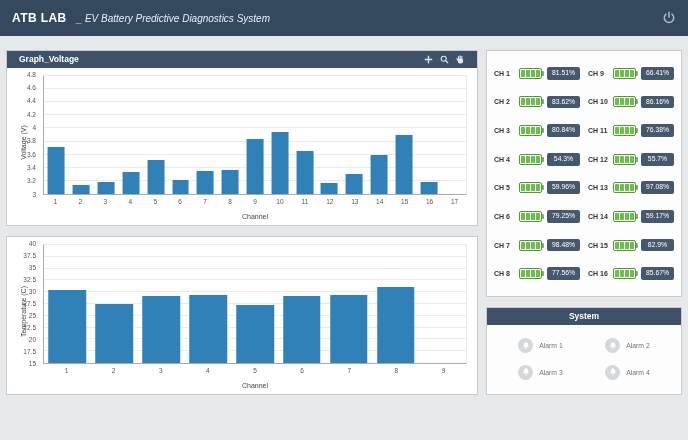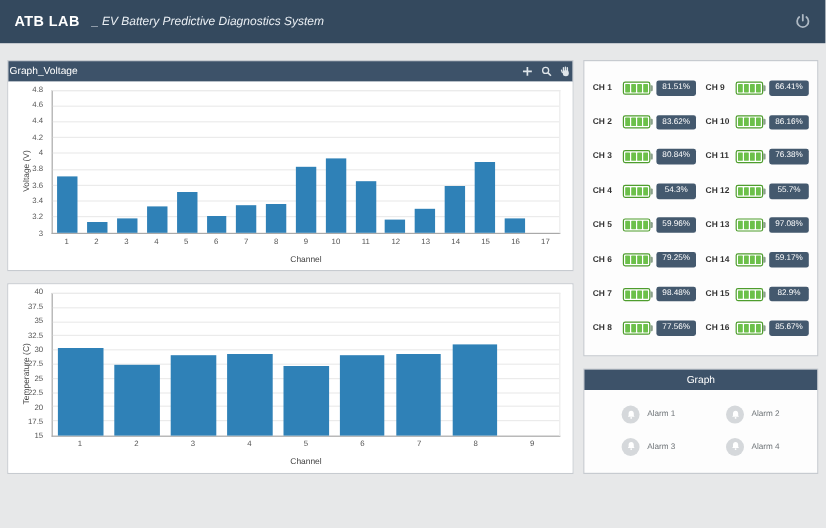--- a/index.html
+++ b/index.html
@@ -19,22 +19,22 @@
   .apptitle { font-size:10px; margin-left:10px; color:#e9eef3;font-style:italic; }
   .power-btn { margin-left:auto; display:flex; align-items:center; cursor:pointer; }
 
   
   .content { display:flex; gap:8px; padding:14px 6px 0 6px; }
   .left-col { width:472px; display:flex; flex-direction:column; gap:10px; }
   .right-col { flex:1; display:flex; flex-direction:column; gap:10px; }
 
   .panel { background:#fdfdfd; border:1px solid #c7cbd0; }
   .panel-header {
-    background:#3d5269; color:#fff; font-size:8.5px; font-weight:normal;
-    padding:4px 1px; display:flex; align-items:center; line-height:1;text-align:center;
+    background:#3d5269; color:#fff; font-size:8.5px; font-weight:bold;
+    padding:4px 12px; display:flex; align-items:center; line-height:1;text-align:center;
   }
   .panel-header.center { justify-content:center; }
   .toolbar { margin-left:auto; display:flex; gap:7px; align-items:center; }
   .tool { display:flex; align-items:center; cursor:pointer; }
 
   
   .chart-wrap { position:relative; height:157px; background:#fff; }
   .plot {
     position:absolute; left:36px; right:10px; top:7px; bottom:30px;
     border:1px solid #ececec;
@@ -434,21 +434,21 @@
               <i></i>
               <span class="nub"></span>
             </span>
             <span class="soc-badge">85.67%</span>
           </div>
         </div>
     </section>
 
     <section class="panel">
       <div class="panel-header center">
-        <span>Graph</span>
+        <span>System</span>
       </div>
       <div class="alarm-grid">
           <div class="alarm-item">
             <span class="alarm-circle">
               <svg width="10" height="10" viewBox="0 0 12 12">
                 <path d="M6 1.6 C4.4 1.6 3.4 2.8 3.4 4.4 V6.4 L2.6 7.6 H9.4 L8.6 6.4 V4.4 C8.6 2.8 7.6 1.6 6 1.6 Z" fill="#ffffff"></path>
                 <circle cx="6" cy="8.7" r="0.9" fill="#ffffff"></circle>
               </svg>
             </span>
             <span class="alarm-label">Alarm 1</span>

